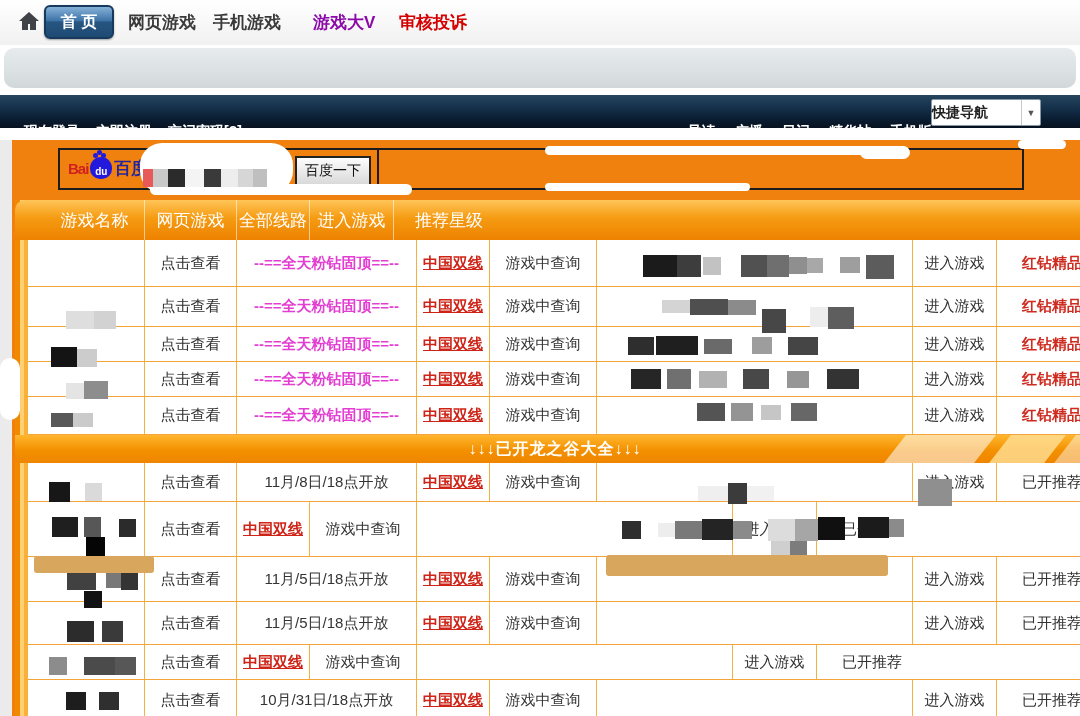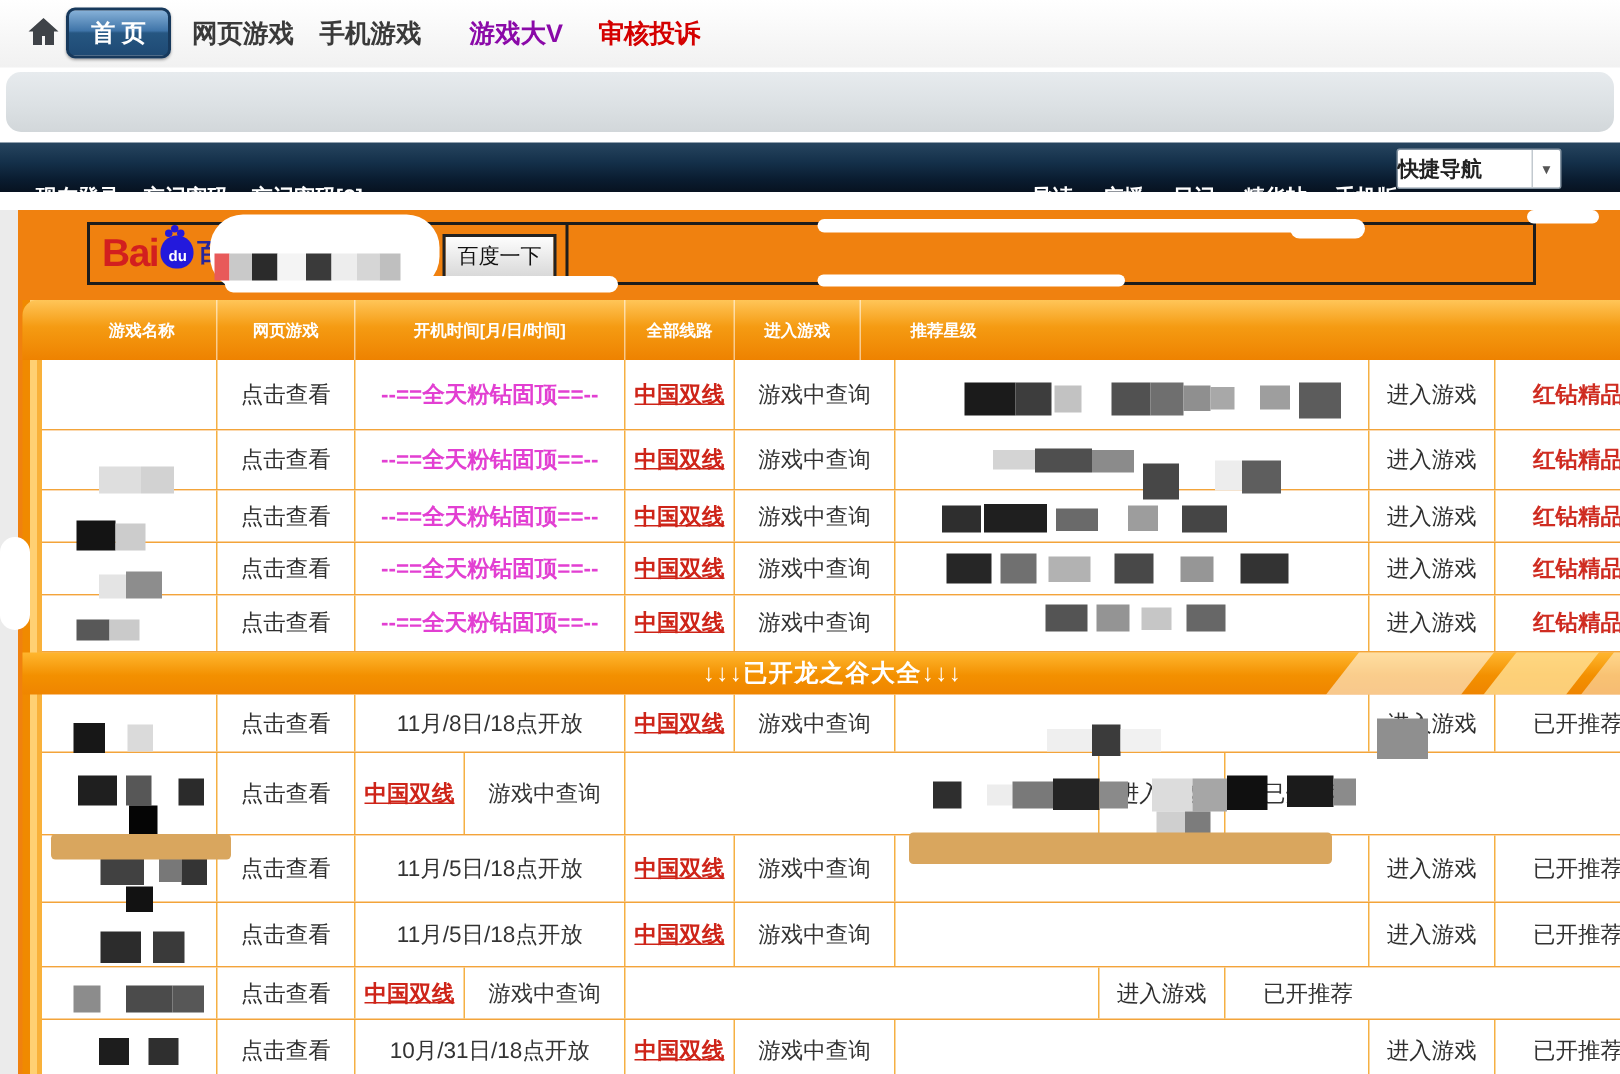--- a/index.html
+++ b/index.html
@@ -38,37 +38,37 @@
     align-items:center;justify-content:center;font-size:9px;color:#555;}
 
   
   #left-gutter{left:0;top:140px;width:12px;height:576px;background:#ebebeb;}
   #orange-body{left:12px;top:140px;width:1068px;height:576px;background:#f0810f;}
 
   
   #search-box{left:58px;top:148px;width:962px;height:38px;border:2px solid #1c1c1c;}
   #search-divider{left:377px;top:148px;width:2px;height:42px;background:#1c1c1c;}
   #baidu-logo{left:68px;top:155px;height:26px;display:flex;align-items:center;}
-  #logo-bai{color:#d21f1f;font-size:26px;font-weight:bold;letter-spacing:-1px;}
+  #logo-bai{color:#d21f1f;font-size:15px;font-weight:bold;letter-spacing:-1px;}
   #logo-paw{width:22px;height:22px;border-radius:50% 50% 46% 46%;background:#2319dc;color:#fff;
     font-size:10px;font-weight:bold;display:flex;align-items:flex-end;justify-content:center;
     margin:0 2px;padding-bottom:2px;box-sizing:border-box;position:relative;}
   #logo-paw::before{content:"";position:absolute;top:-4px;left:3px;width:5px;height:5px;border-radius:50%;background:#2319dc;box-shadow:8px 0 0 #2319dc,4px -3px 0 #2319dc;}
   #logo-suffix{color:#26269c;font-size:17px;font-weight:bold;}
   #baidu-btn{left:295px;top:156px;width:72px;height:26px;border:2px solid #222;
     background:linear-gradient(180deg,#fdfdfd,#d9d9d9);font-size:14px;color:#111;
     display:flex;align-items:center;justify-content:center;cursor:pointer;}
 
   
   #side-bar{left:15px;top:200px;width:13px;height:516px;
     background:linear-gradient(90deg,#f08a00 0 38%,#ffd073 38% 72%,#f9b13a 72%);}
   #thead{left:15px;top:200px;width:1092px;height:40px;border-radius:10px 4px 0 0;display:flex;
     background:linear-gradient(180deg,#ffc558 0%,#f59b12 45%,#ee8200 100%);}
   .hcell{height:40px;display:flex;align-items:center;justify-content:center;
-    color:#fff;font-size:11px;font-weight:bold;border-right:1px solid rgba(255,255,255,.55);
+    color:#fff;font-size:17px;font-weight:normal;border-right:1px solid rgba(255,255,255,.55);
     box-sizing:border-box;white-space:nowrap;}
   .hcell:last-child{border-right:none;}
   .h0{width:130px;padding-left:30px;box-sizing:border-box;}
   .h1{width:92px;}.h2{width:180px;}.h3{width:73px;}.h4{width:107px;}
   .h5{width:316px;}.h6{width:84px;}.h7{width:110px;}
 
   #upper-rows{left:28px;top:240px;width:1079px;}
   #lower-rows{left:28px;top:463px;width:1079px;}
   .trow{display:flex;background:#ffffff;border-bottom:1px solid #f3a43a;box-sizing:border-box;}
   .cell{display:flex;align-items:center;justify-content:center;border-right:1px solid #f5b043;
@@ -105,21 +105,21 @@
   <div class="abs nav-link" id="nav-mobile">手机游戏</div>
   <div class="abs nav-link" id="nav-bigv">游戏大V</div>
   <div class="abs nav-link" id="nav-report">审核投诉</div>
 </div>
 
 <div class="abs" id="graybar"></div>
 
 <div class="abs" id="userbar">
   <div class="ub-left">
     <span class="ub-link">现在登录</span>
-    <span class="ub-link">忘记密码</span>
+    <span class="ub-link">立即注册</span>
     <span class="ub-link">忘记密码[?]</span>
   </div>
   <div class="ub-right">
     <span class="ub-link">导读</span>
     <span class="ub-link">广播</span>
     <span class="ub-link">日记</span>
     <span class="ub-link">精华帖</span>
     <span class="ub-link">手机版</span>
   </div>
   <div id="quicknav">
@@ -137,21 +137,20 @@
   <span id="logo-bai">Bai</span>
   <span id="logo-paw">du</span>
   <span id="logo-suffix">百度</span>
 </div>
 <div class="abs" id="baidu-btn">百度一下</div>
 
 <div class="abs" id="side-bar"></div>
 <div class="abs" id="thead">
   <div class="hcell h0">游戏名称</div>
   <div class="hcell h1">网页游戏</div>
-  <div class="hcell h2">开机时间[月/日/时间]</div>
   <div class="hcell h3">全部线路</div>
   <div class="hcell h6">进入游戏</div>
   <div class="hcell h7">推荐星级</div>
 </div>
 
 <div class="abs" id="upper-rows">
     <div class="trow" style="height: 47px;">
     <div class="cell c-name"></div>
     <div class="cell c-type">
         <a>点击查看</a>

